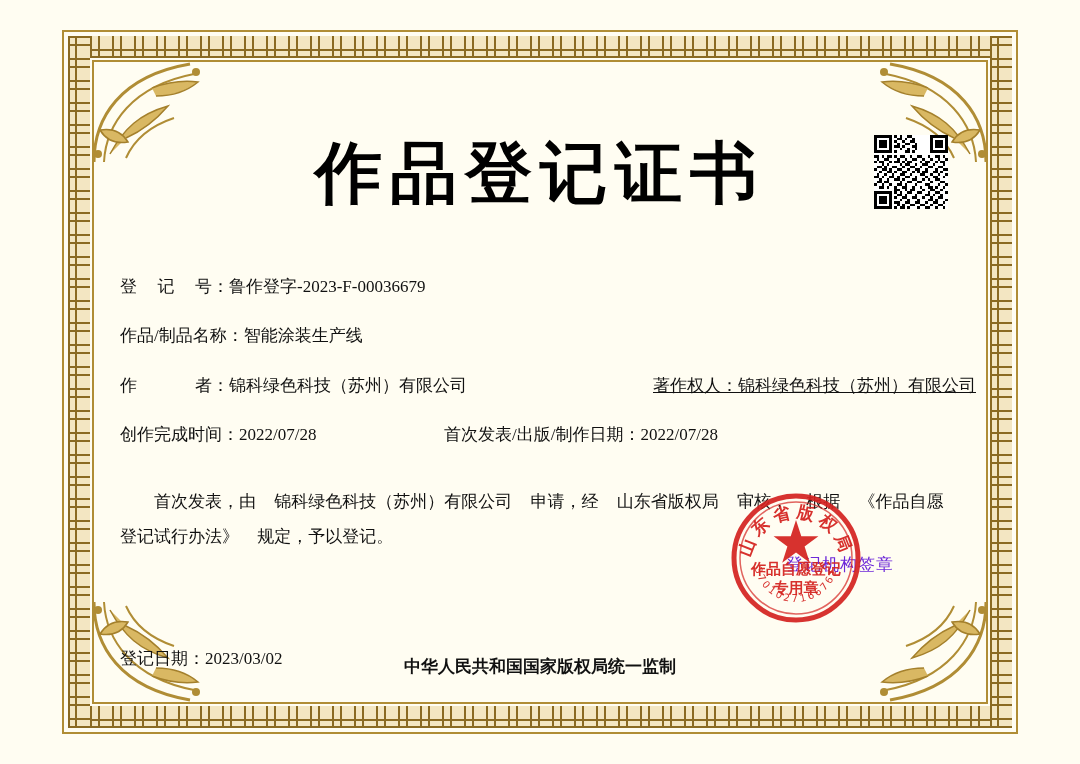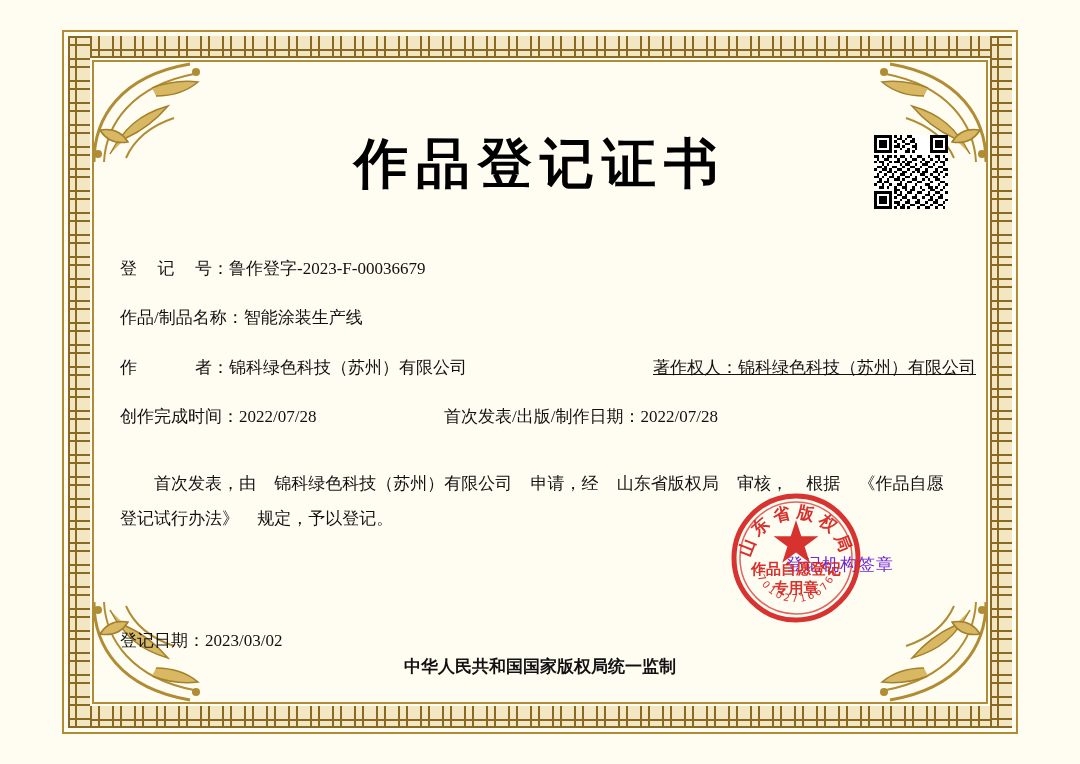--- a/index.html
+++ b/index.html
@@ -102,21 +102,21 @@
     position: absolute;
     left: 120px;
     top: 90px;
     right: 120px;
     bottom: 80px;
   }
 
   .title {
     text-align: center;
     font-family: "DejaVu Serif", "Liberation Serif", serif;
-    font-size: 54px;
+    font-size: 67px;
     font-weight: 700;
     letter-spacing: 8px;
     color: #000000;
     margin-top: 38px;
     margin-bottom: 0;
   }
 
   .qr {
     position: absolute;
     right: 12px;

